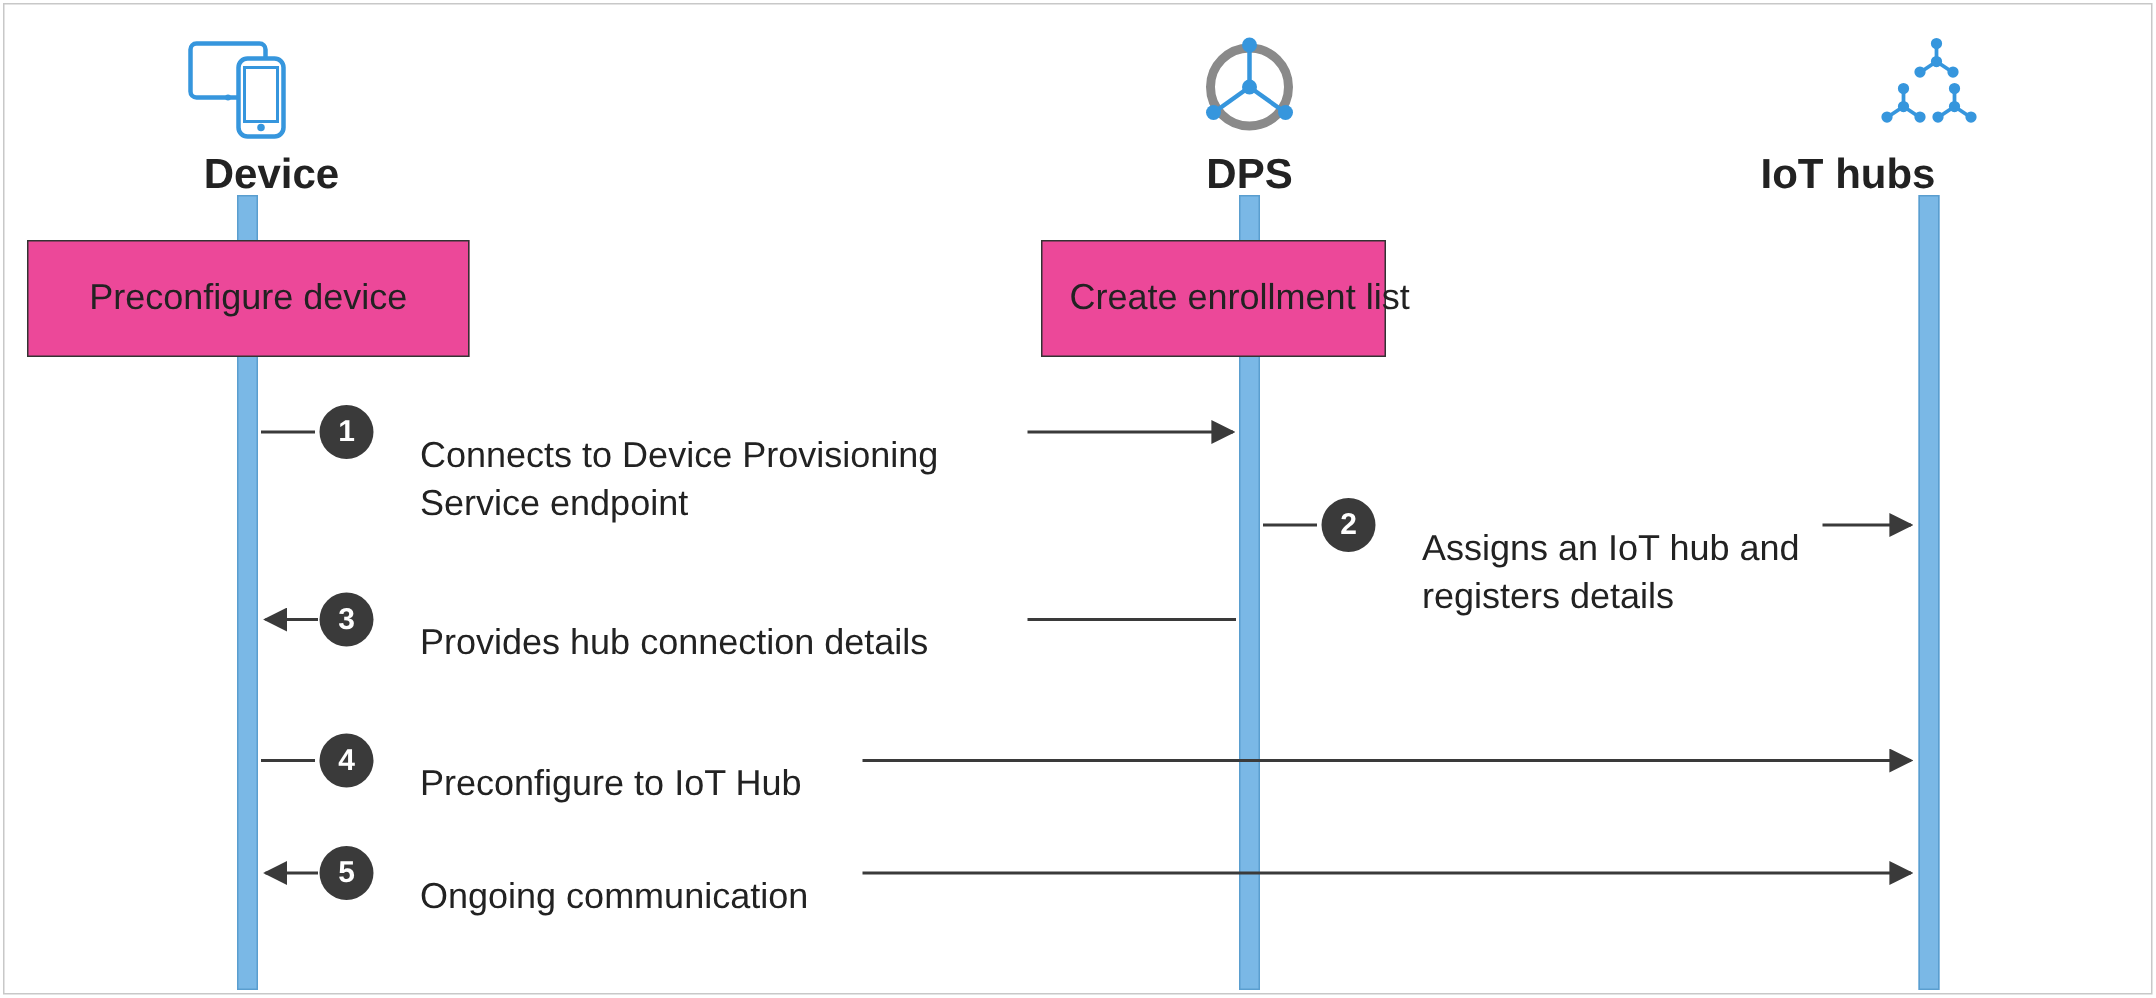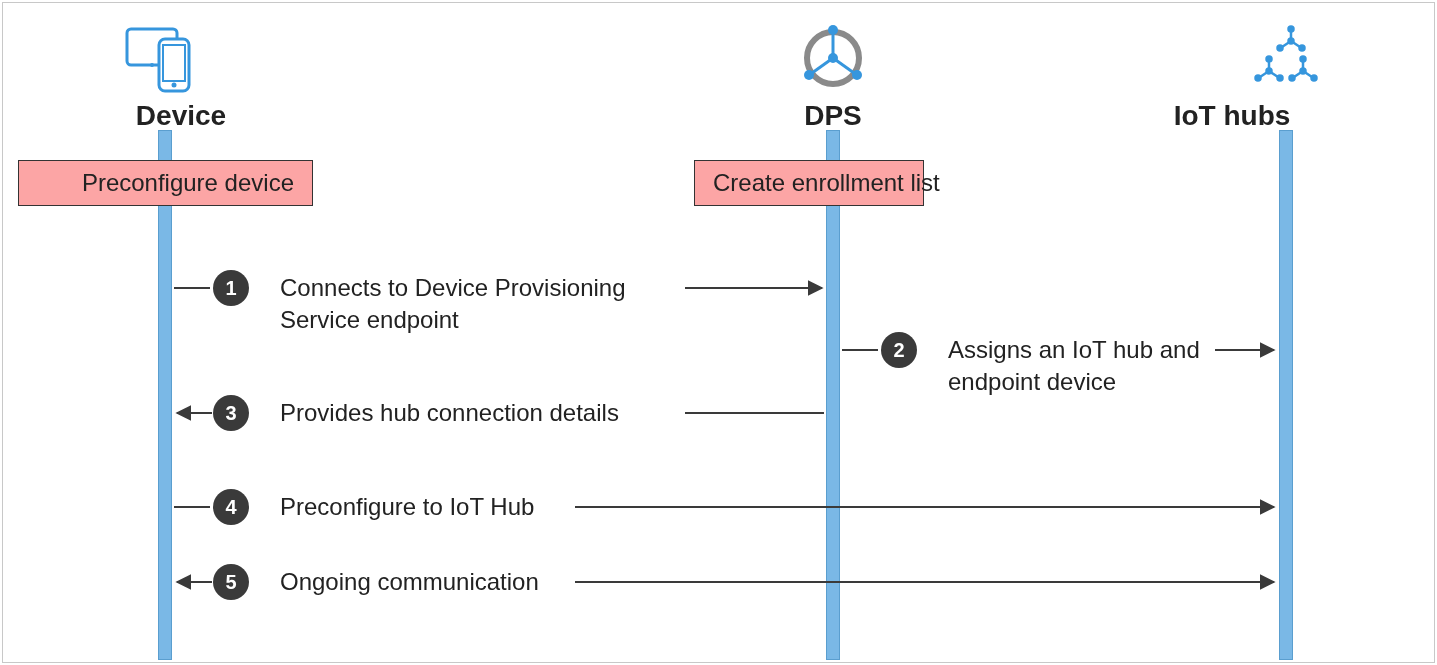--- a/index.html
+++ b/index.html
@@ -35,47 +35,48 @@
   }
   .icon-wrap {
     position: absolute;
     top: 20px;
     transform: translateX(-50%);
     width: 90px; height: 75px;
     display:flex; align-items:center; justify-content:center;
   }
   .setup-box {
     position: absolute;
-    background: #fca5a5;
+    background: #ec4899;
     border: 1px solid #333;
     font-size: 24px;
     color: #222;
-    padding: 8px 18px;
+    padding: 24px 18px;
     top: 160px;
-    text-align: right;
+    text-align: center;
     white-space: nowrap;
   }
   .step-badge {
     width: 36px; height: 36px;
     border-radius: 50%;
     background: #3a3a3a;
     color: #fff;
     font-size: 20px;
     font-weight: 600;
     display: flex;
     align-items: center;
     justify-content: center;
     position: absolute;
     transform: translate(-50%, -50%);
   }
   .step-text {
     position: absolute;
     font-size: 24px;
     color: #222;
     line-height: 1.35;
+    margin-top: 16px;
   }
   svg.arrows {
     position: absolute;
     left: 0; top: 0;
     width: 1437px; height: 665px;
     pointer-events: none;
   }
 </style>
 </head>
 <body>
@@ -173,21 +174,21 @@
     <line x1="575" y1="582" x2="1274" y2="582" marker-end="url(#ah)"></line>
   </g>
 </svg>
 
 <div class="step-badge" style="left:231px; top:288px">1</div>
 <div class="step-text" style="left:280px; top:272px; width:400px; white-space:pre-line">Connects to Device Provisioning
 Service endpoint</div>
 
 <div class="step-badge" style="left:899px; top:350px">2</div>
 <div class="step-text" style="left:948px; top:334px; width:260px; white-space:pre-line">Assigns an IoT hub and
-endpoint device</div>
+registers details</div>
 
 <div class="step-badge" style="left:231px; top:413px">3</div>
 <div class="step-text" style="left:280px; top:397px">Provides hub connection details</div>
 
 <div class="step-badge" style="left:231px; top:507px">4</div>
 <div class="step-text" style="left:280px; top:491px">Preconfigure to IoT Hub</div>
 
 <div class="step-badge" style="left:231px; top:582px">5</div>
 <div class="step-text" style="left:280px; top:566px">Ongoing communication</div>
 

